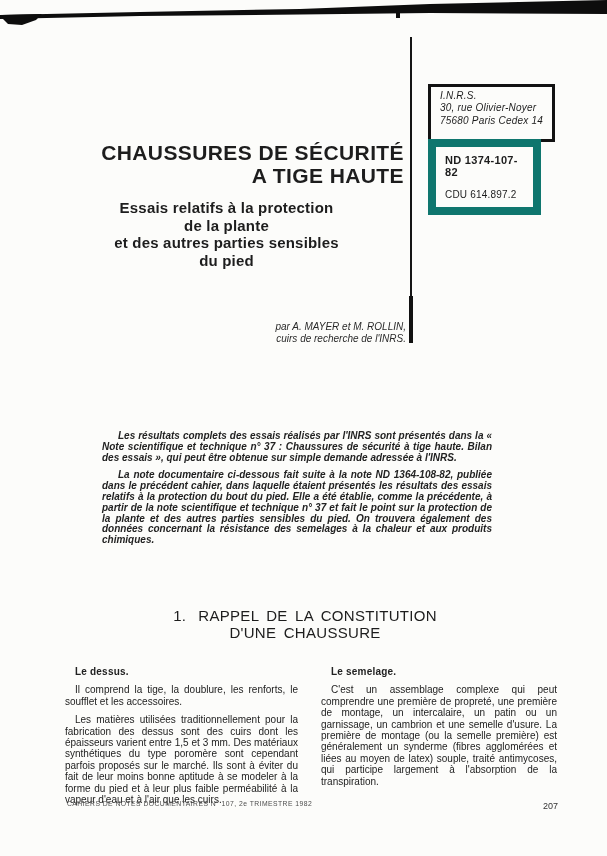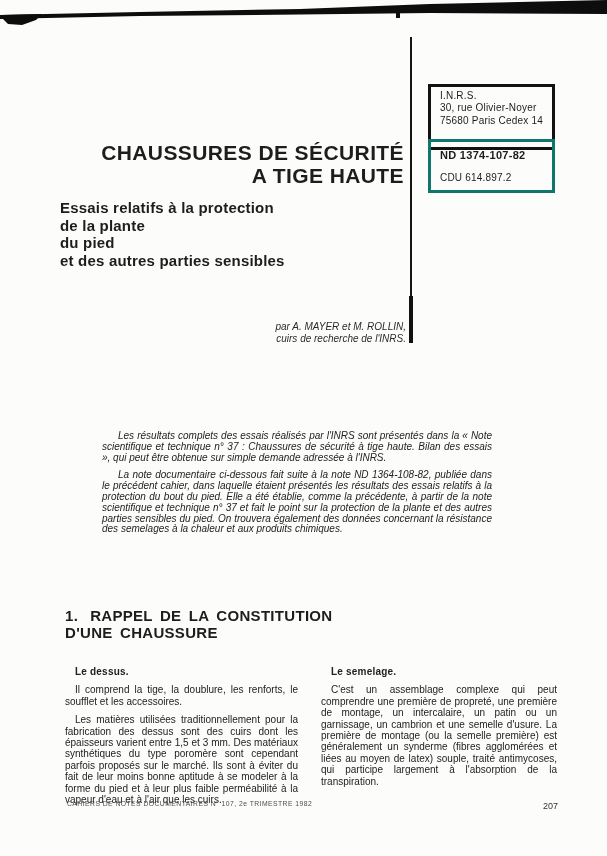--- a/index.html
+++ b/index.html
@@ -9,52 +9,52 @@
     font-family:"Liberation Sans","DejaVu Sans",sans-serif;
     color:#1d1d1d;
     -webkit-font-smoothing:antialiased;
   }
   .artifact-svg{position:absolute;top:0;left:0;}
   .fold-line{position:absolute;left:410px;top:37px;width:2px;height:306px;background:#151515;}
   .fold-line-thick{position:absolute;left:409px;top:296px;width:4px;height:47px;background:#111;}
 
   .box-address{
     position:absolute;left:428px;top:84px;width:127px;box-sizing:border-box;
-    border:3px solid #121212;padding:3px 4px 20px 9px;
-    font-size:10px;line-height:12.3px;letter-spacing:0.2px;
+    border:3px solid #121212;padding:3px 4px 12px 9px;
+    font-size:10px;line-height:12.3px;letter-spacing:0.2px;font-style:italic;
   }
   .box-ref{
-    position:absolute;left:428px;top:139px;width:127px;box-sizing:border-box;
-    border:3px solid #0f766e;padding:7px 4px 7px 9px;
+    position:absolute;left:428px;top:139px;width:113px;box-sizing:border-box;
+    border:8px solid #0f766e;padding:7px 4px 7px 9px;
   }
   .box-ref .nd{font-weight:bold;font-size:11px;letter-spacing:0.3px;}
   .box-ref .cdu{font-size:10px;margin-top:11px;letter-spacing:0.2px;}
 
   .doc-title{
     position:absolute;left:60px;top:130px;width:333px;text-align:right;
     font-weight:bold;font-size:21px;line-height:23px;letter-spacing:0.4px;
   }
   .doc-subtitle{
-    position:absolute;left:60px;top:199px;width:333px;text-align:left;
+    position:absolute;left:60px;top:199px;width:333px;text-align:center;
     font-weight:bold;font-size:15px;line-height:17.5px;letter-spacing:0.2px;
   }
   .byline{
     position:absolute;left:160px;top:321px;width:246px;text-align:right;
     font-style:italic;font-size:10px;line-height:11.5px;color:#2a2a2a;
   }
   .abstract{
     position:absolute;left:102px;top:431px;width:390px;
-    font-size:10px;line-height:10.8px;font-weight:normal;font-style:italic;
+    font-size:10px;line-height:10.8px;font-weight:bold;font-style:italic;
     text-align:justify;color:#222;
   }
   .abstract p{margin:0 0 7px 0;text-indent:16px;}
 
   .section-heading{
-    position:absolute;left:65px;top:608px;width:480px;text-align:left;
-    font-weight:bold;font-size:15px;line-height:16.5px;word-spacing:3px;letter-spacing:0.3px;
+    position:absolute;left:65px;top:608px;width:480px;text-align:center;
+    font-weight:normal;font-size:15px;line-height:16.5px;word-spacing:3px;letter-spacing:0.3px;
   }
   .section-heading .num{margin-right:12px;}
 
   .col{position:absolute;top:666px;}
   .col-left{left:65px;width:233px;}
   .col-right{left:321px;width:236px;}
   .col-heading{font-weight:bold;font-size:12px;margin:0 0 10px 0;letter-spacing:0.2px;}
   .col p{font-size:10px;line-height:11.4px;text-align:justify;text-indent:10px;margin:0 0 7px 0;color:#222;}
 
   .footer-journal{
@@ -89,22 +89,22 @@
   </div>
 
   <h1 class="doc-title" style="margin:11px;">
     <div>CHAUSSURES DE SÉCURITÉ</div>
     <div>A TIGE HAUTE</div>
   </h1>
 
   <div class="doc-subtitle">
     <div>Essais relatifs à la protection</div>
     <div>de la plante</div>
+    <div>et des autres parties sensibles</div>
     <div>du pied</div>
-    <div>et des autres parties sensibles</div>
   </div>
 
   <div class="byline">
     <div>par A. MAYER et M. ROLLIN,</div>
     <div>cuirs de recherche de l'INRS.</div>
   </div>
 
   <div class="abstract">
     <p>Les résultats complets des essais réalisés par l'INRS sont présentés dans la « Note scientifique et technique n° 37 : Chaussures de sécurité à tige haute. Bilan des essais », qui peut être obtenue sur simple demande adressée à l'INRS.</p>
     <p>La note documentaire ci-dessous fait suite à la note ND 1364-108-82, publiée dans le précédent cahier, dans laquelle étaient présentés les résultats des essais relatifs à la protection du bout du pied. Elle a été établie, comme la précédente, à partir de la note scientifique et technique n° 37 et fait le point sur la protection de la plante et des autres parties sensibles du pied. On trouvera également des données concernant la résistance des semelages à la chaleur et aux produits chimiques.</p>

